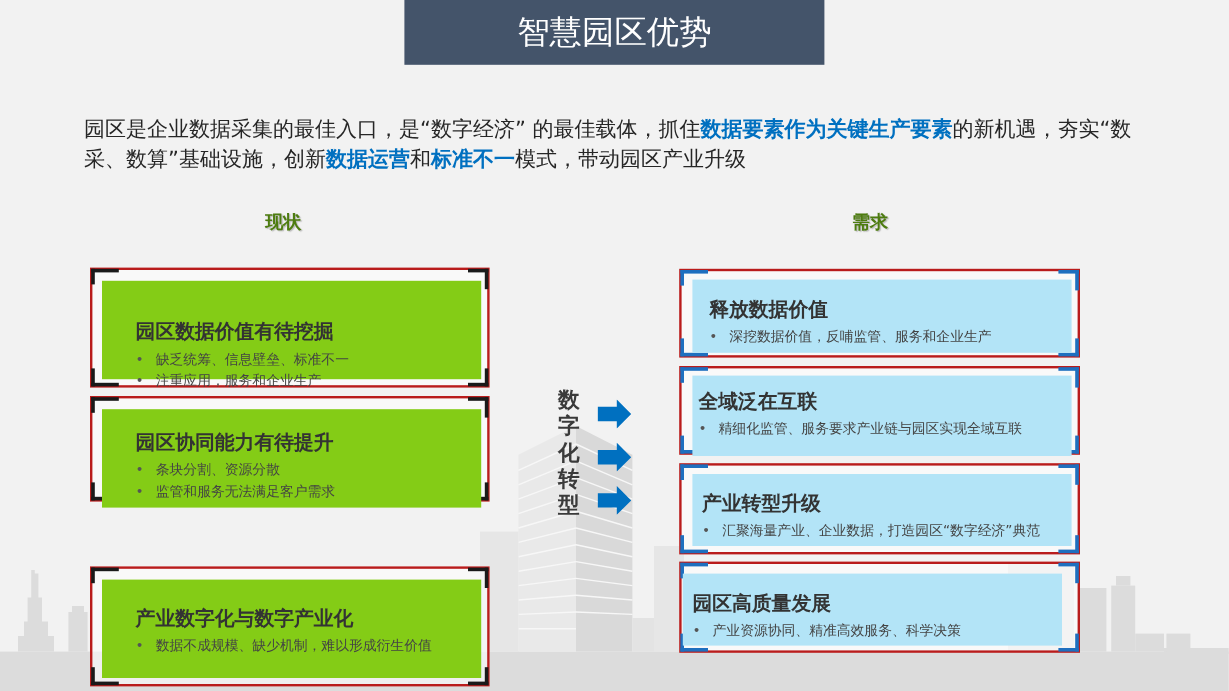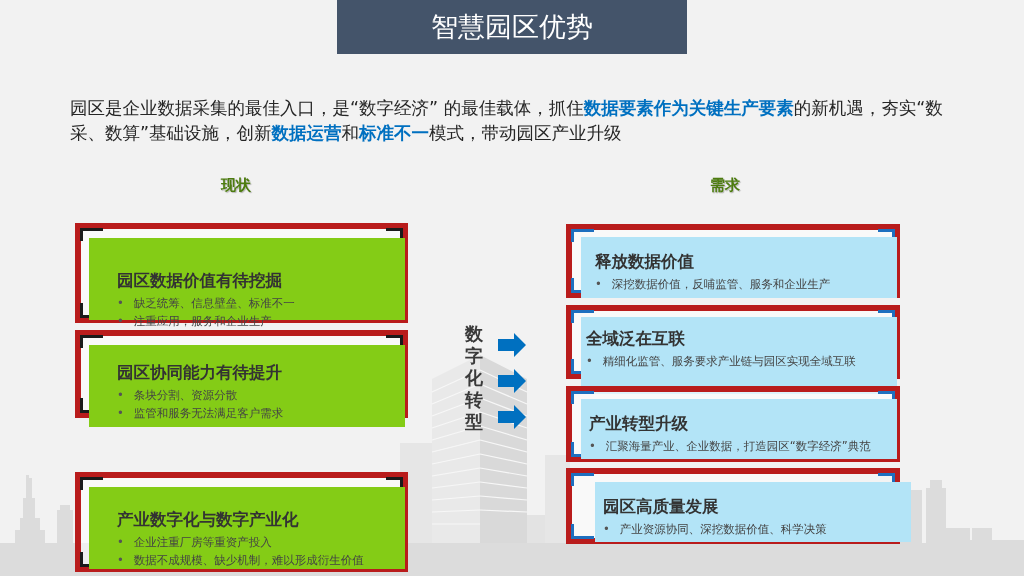--- a/index.html
+++ b/index.html
@@ -20,21 +20,21 @@
     font-size:17.5px; line-height:25px; color:#262626;
   }
   .intro .hl { color:#0070c0; font-weight:bold;margin-top:33px; }
   .col-head {
     position:absolute; top:176px; font-size:15px; font-weight:bold; color:#4d7c0f;
     text-shadow: 1px 1px 1px rgba(0,0,0,0.25);
   }
   .card {
     position:absolute; box-sizing:border-box;
     background:rgba(255,255,255,0.55);
-    border:6px solid #b91c1c;
+    border:2px solid #b91c1c;
   }
   .card .corner { position:absolute; width:10px; height:10px; border-color:#1a1a1a; border-style:solid; border-width:0; }
   .card.blue .corner { border-color:#1e6fbf; }
   .corner.tl { left:-1px; top:-1px; border-left-width:3px; border-top-width:3px; width:20px; }
   .corner.tr { right:-1px; top:-1px; border-right-width:3px; border-top-width:3px; width:14px; height:14px; }
   .corner.bl { left:-1px; bottom:-1px; border-left-width:3px; border-bottom-width:3px; width:20px; height:12px; }
   .corner.br { right:-1px; bottom:-1px; border-right-width:3px; border-bottom-width:3px; width:14px; height:12px; }
   .card .inner {
     position:absolute; box-sizing:border-box;
   }
@@ -138,21 +138,20 @@
 </div>
 
 <div class="card left" style="left:75px;top:444px;width:333px;height:100px;margin-top:28px;">
   <span class="corner tl"></span>
     <span class="corner tr"></span>
     <span class="corner bl"></span>
     <span class="corner br"></span>
   <div class="inner" style="left:8px;top:9px;width:316px;height:82px;padding:22px 0 0 28px;">
     <h3>产业数字化与数字产业化</h3>
     <ul>
-        <li>企业注重厂房等重资产投入</li>
         <li>数据不成规模、缺少机制，难以形成衍生价值</li>
       </ul>
   </div>
 </div>
 
 <div class="vert-label">
   <div>数</div>
   <div>字</div>
   <div>化</div>
   <div>转</div>
@@ -179,21 +178,21 @@
         <li>深挖数据价值，反哺监管、服务和企业生产</li>
       </ul>
   </div>
 </div>
 
 <div class="card right blue" style="left:566px;top:305px;width:334px;height:74px;">
   <span class="corner tl"></span>
     <span class="corner tr"></span>
     <span class="corner bl"></span>
     <span class="corner br"></span>
-  <div class="inner" style="left:9px;top:6px;width:316px;height:77px;padding:11px 0 0 5px;">
+  <div class="inner" style="left:9px;top:6px;width:316px;height:67px;padding:11px 0 0 5px;">
     <h3>全域泛在互联</h3>
     <ul>
         <li>精细化监管、服务要求产业链与园区实现全域互联</li>
       </ul>
   </div>
 </div>
 
 <div class="card right blue" style="left:566px;top:386px;width:334px;height:76px;">
   <span class="corner tl"></span>
     <span class="corner tr"></span>
@@ -205,19 +204,19 @@
         <li>汇聚海量产业、企业数据，打造园区“数字经济”典范</li>
       </ul>
   </div>
 </div>
 
 <div class="card right blue" style="left:566px;top:468px;width:334px;height:76px;">
   <span class="corner tl"></span>
     <span class="corner tr"></span>
     <span class="corner bl"></span>
     <span class="corner br"></span>
-  <div class="inner" style="left:23px;top:8px;width:316px;height:60px;padding:14px 0 16px 8px;">
+  <div class="inner" style="left:1px;top:8px;width:316px;height:60px;padding:14px 0 16px 8px;">
     <h3>园区高质量发展</h3>
     <ul>
-        <li>产业资源协同、深挖数据价值、科学决策</li>
+        <li>产业资源协同、精准高效服务、科学决策</li>
       </ul>
   </div>
 </div>
 
 </body></html>

